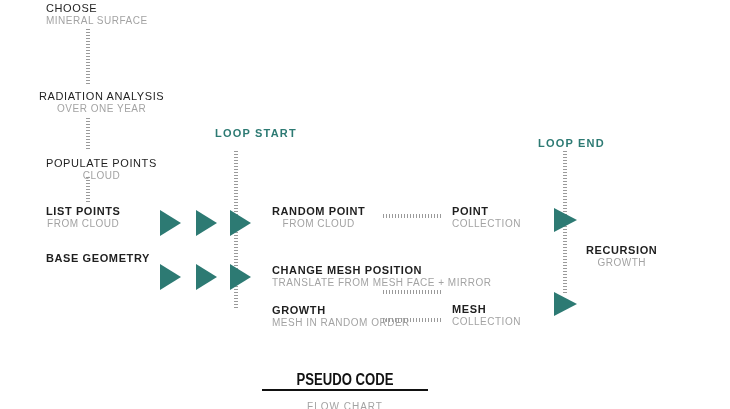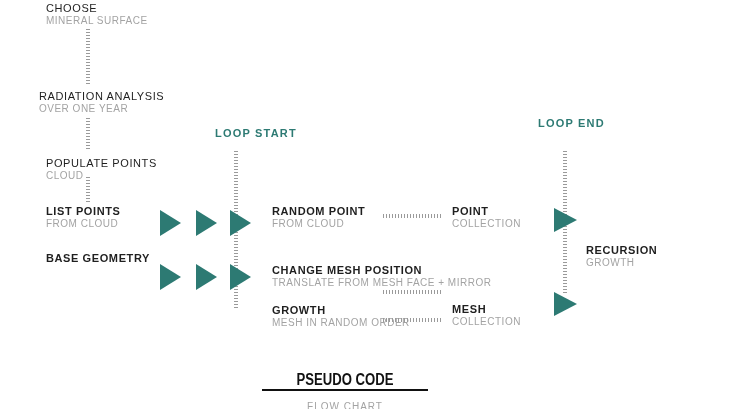--- a/index.html
+++ b/index.html
@@ -6,21 +6,21 @@
     --teal:#2d7a73; --text:#1f1f1f; --muted:#a3a3a3; --line:#9a9a9a;
   }
   html,body{margin:0;padding:0;background:#fff;}
   body{width:730px;height:409px;overflow:hidden;
        font-family:"Liberation Sans", sans-serif;}
   .canvas{position:relative;width:730px;height:409px;background:#ffffff;}
 
   .step{position:absolute;white-space:nowrap;}
   .title{font-size:11px;color:var(--text);letter-spacing:.6px;line-height:12px;}
   .title.b{font-weight:700;}
-  .sub{font-size:10px;color:var(--muted);letter-spacing:.5px;line-height:11px;margin-top:1px;}
+  .sub{font-size:10px;color:var(--muted);letter-spacing:.5px;line-height:11px;margin-top:1px;text-align:center;}
 
   .loop-label{position:absolute;font-size:11px;font-weight:700;color:var(--teal);
               letter-spacing:1.2px;white-space:nowrap;}
 
   .vline{position:absolute;width:4px;
          background:repeating-linear-gradient(180deg,var(--line) 0 1px,transparent 1px 3px);}
   .hline{position:absolute;height:4px;
          background:repeating-linear-gradient(90deg,var(--line) 0 1px,transparent 1px 3px);}
 
   .tri{position:absolute;width:21px;height:26px;background:var(--teal);
@@ -61,21 +61,21 @@
     <div class="sub">FROM CLOUD</div>
   </div>
 
   <div class="step" style="left:46px;top:252px">
     <div class="title b">BASE GEOMETRY</div>
   </div>
 
   <div class="loop-label" style="left:215px;top:127px">LOOP START</div>
   <div class="vline" style="left:234px;top:151px;height:159px"></div>
 
-  <div class="loop-label" style="left:538px;top:117px">LOOP END</div>
+  <div class="loop-label" style="left:538px;top:137px">LOOP END</div>
   <div class="vline" style="left:563px;top:151px;height:144px"></div>
 
   <div class="tri" style="left:160px;top:210px"></div>
   <div class="tri" style="left:196px;top:210px"></div>
   <div class="tri" style="left:230px;top:210px"></div>
 
   <div class="tri" style="left:160px;top:264px"></div>
   <div class="tri" style="left:196px;top:264px"></div>
   <div class="tri" style="left:230px;top:264px"></div>
 

